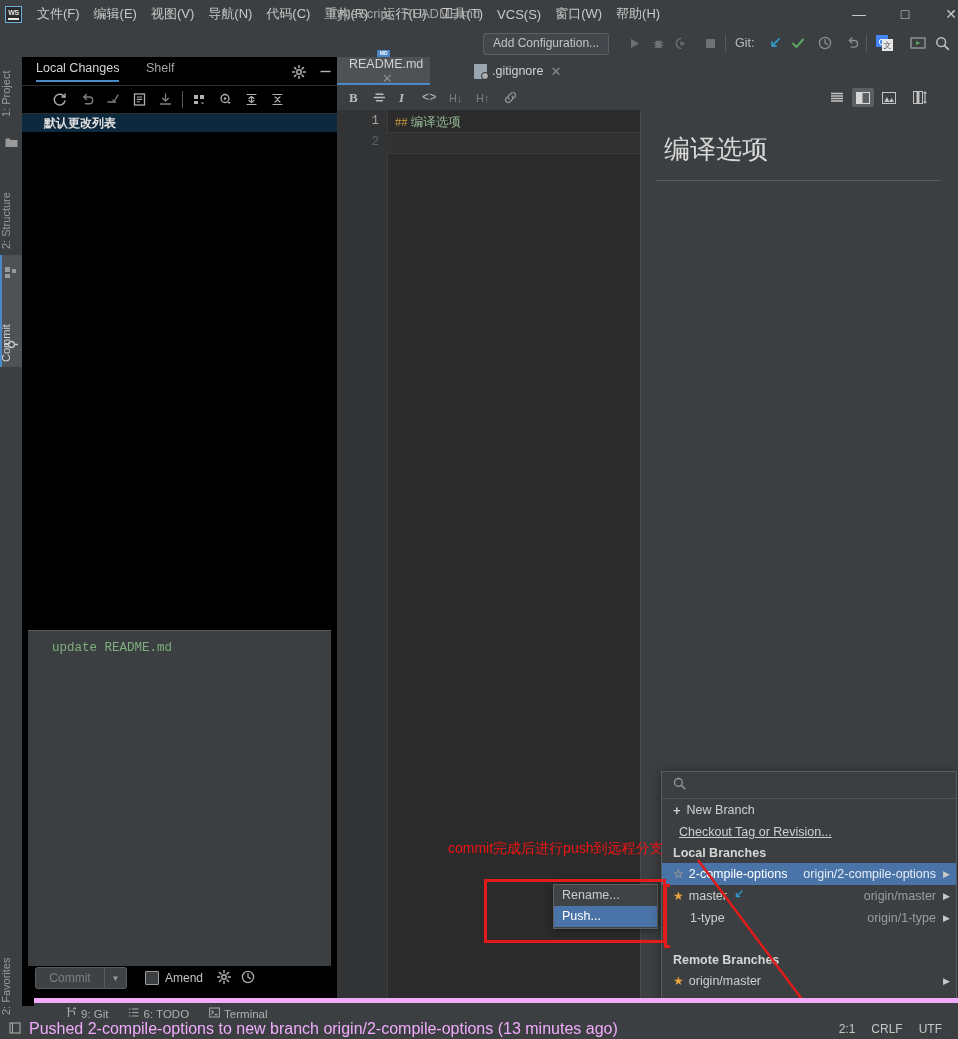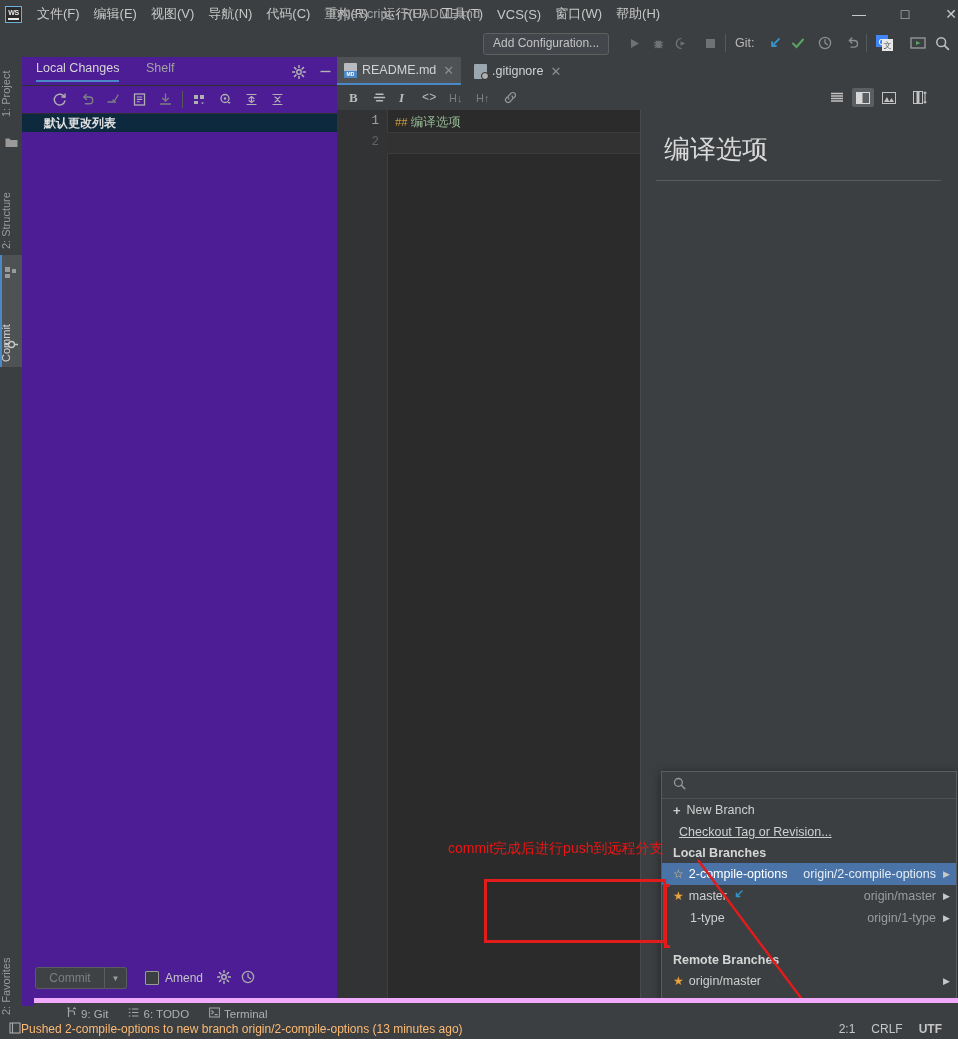--- a/index.html
+++ b/index.html
@@ -93,21 +93,21 @@
     color: #9a9a9a; font-size: 11px;
   }
   .commit-sel {
     position: absolute; left: 0; top: 198px; width: 22px; height: 112px;
     background: #4e5254; border-left: 2px solid #4a88c7;
   }
 
   
   .changes {
     position: absolute; left: 22px; top: 57px; width: 315px; height: 949px;
-    background: #4c1d95;
+    background: #000000;
   }
   .panel-tabs {
     position: relative; height: 28px; border-bottom: 1px solid #2e2f30;
   }
   .ptab {
     position: absolute; top: 4px; font-size: 12.5px; color: #a2a2a2;
     padding-bottom: 5px;
   }
   .ptab.active { color: #d6d6d6; border-bottom: 2px solid #4a88c7; }
   .panel-act {
@@ -164,21 +164,21 @@
   
   .editor-area {
     position: absolute; left: 337px; top: 57px; width: 621px; height: 949px;
     background: #3c3f41;
   }
   .tabs-row { position: relative; height: 28px; background: #3c3f41; }
   .etab {
     position: absolute; top: 0; height: 28px; display: flex; align-items: center;
     font-size: 12.5px; padding: 0 7px;
   }
-  .etab.active { background: #4e5254; border-bottom: 2px solid #4a88c7; box-sizing: border-box;}
+  .etab.active { background: #4e5254; border-bottom: 2px solid #4a88c7; box-sizing: border-box; flex-direction: column;}
   .etab .nm { color: #d2d2d2; margin-left: 5px; }
   .etab .cl { color: #8c8c8c; margin-left: 7px; font-size: 13px; }
   .md-ico {
     width: 13px; height: 15px; background: #b8bcc0; border-radius: 1px; position: relative;
   }
   .md-ico:after {
     content:'MD'; position:absolute; left:0; bottom:0; width:13px; height:7px;
     background:#4a88c7; color:#fff; font-size:5px; line-height:7px; text-align:center;
     font-weight:bold;
   }
@@ -325,21 +325,21 @@
   }
   .twb-item {
     display: flex; align-items: center; margin-left: 14px;
     font-size: 11.5px; color: #b0b0b0;
   }
   .twb-item .ic { margin-right: 4px; font-size: 11px; color: #a6a6a6; }
   .statusbar {
     position: absolute; left: 0; top: 1019px; width: 958px; height: 20px;
     background: #3c3f41; display: flex; align-items: center;
   }
-  .sb-text { font-size: 12px; color: #fdba74; }
+  .sb-text { margin-left: 8px; font-size: 16px; color: #f0abfc; }
   .sb-right { position: absolute; right: 0; display: flex; align-items: center; }
   .sb-cell { font-size: 12px; color: #c6c6c6; margin-right: 16px; }
 </style>
 </head>
 <body>
 
 <div class="app">
 
   <div class="menubar">
     <div class="ws-logo">
@@ -537,20 +537,23 @@
         <svg width="15" height="15" viewBox="0 0 15 15">
             <path d="M3 2.5h9M3 12.5h9M5 5l2.5 2 2.5-2M5 10l2.5-2 2.5 2" stroke="#b0b0b0" stroke-width="1.2" fill="none" stroke-linecap="round"></path>
           </svg>
       </div>
     </div>
 
     <div class="changelist-row">
       <span class="lbl">默认更改列表</span>
     </div>
 
+    <div class="commit-msg-box">
+      <div class="commit-msg-text">update README.md</div>
+    </div>
   </div>
 
   <div class="commit-bar">
     <div class="commit-btn">Commit</div>
     <div class="commit-arrow">▼</div>
     <div class="amend-box"></div>
     <span class="amend-lbl">Amend</span>
     <span style="margin-left:14px;">
       <svg width="14" height="14" viewBox="0 0 14 14">
           <circle cx="7" cy="7" r="2.2" stroke="#b4b4b4" stroke-width="1.4" fill="none"></circle>
@@ -632,20 +635,24 @@
       <div class="code-line" style="top:4px;"><span class="tok-h">## </span><span class="tok-t">编译选项</span></div>
       <div class="inspect-ok">✓</div>
 
       <div class="preview">
         <h2>编译选项</h2>
         <div class="rule"></div>
       </div>
     </div>
   </div>
 
+  <div class="ctxmenu">
+    <div class="ctxitem">Rename...</div>
+    <div class="ctxitem sel">Push...</div>
+  </div>
 
   <div class="gitpop">
 
     <div class="gitsearch">
       <span class="mag">
         <svg width="13" height="13" viewBox="0 0 13 13">
             <circle cx="5.4" cy="5.4" r="3.9" stroke="#9a9a9a" stroke-width="1.3" fill="none"></circle>
             <path d="M8.3 8.3L11.8 11.8" stroke="#9a9a9a" stroke-width="1.4" stroke-linecap="round"></path>
           </svg>
       </span>
@@ -742,17 +749,17 @@
     <span style="margin-left:9px;">
       <svg width="12" height="12" viewBox="0 0 12 12">
           <rect x="1" y="1" width="10" height="10" stroke="#a9a9a9" stroke-width="1.1" fill="none"></rect>
           <path d="M3.5 1v10" stroke="#a9a9a9" stroke-width="1.1"></path>
         </svg>
     </span>
     <span class="sb-text">Pushed 2-compile-options to new branch origin/2-compile-options (13 minutes ago)</span>
     <span class="sb-right">
       <span class="sb-cell">2:1</span>
       <span class="sb-cell">CRLF</span>
-      <span class="sb-cell" style="font-weight:bold;">UTF</span>
+      <span class="sb-cell" style="">UTF</span>
     </span>
   </div>
 
 </div>
 
 </body></html>

